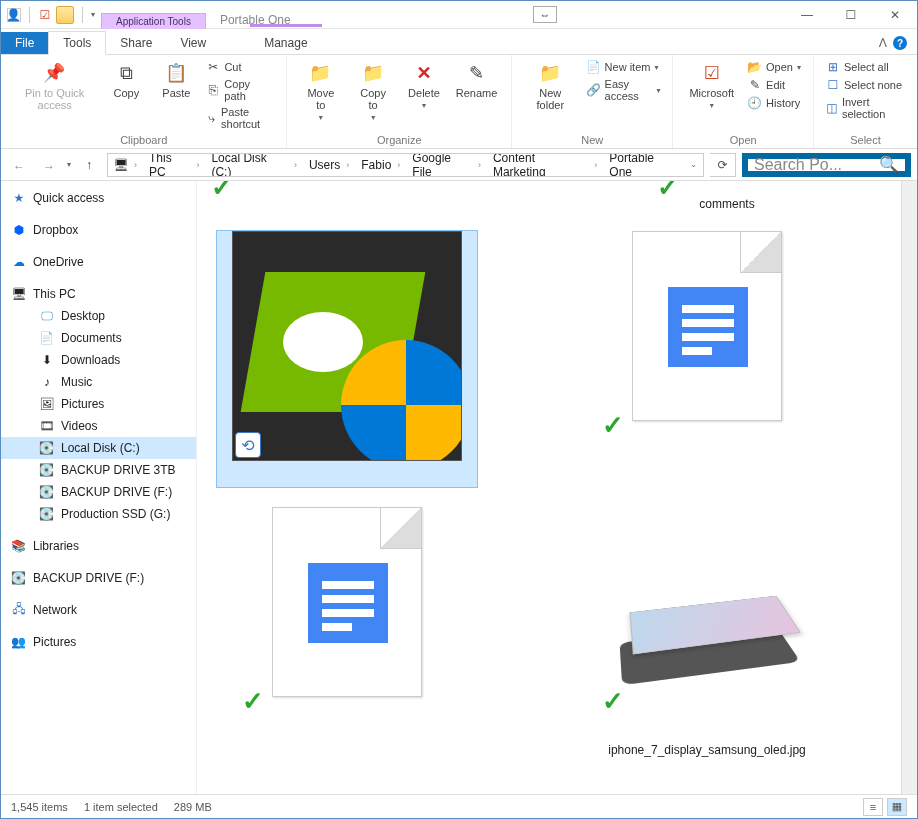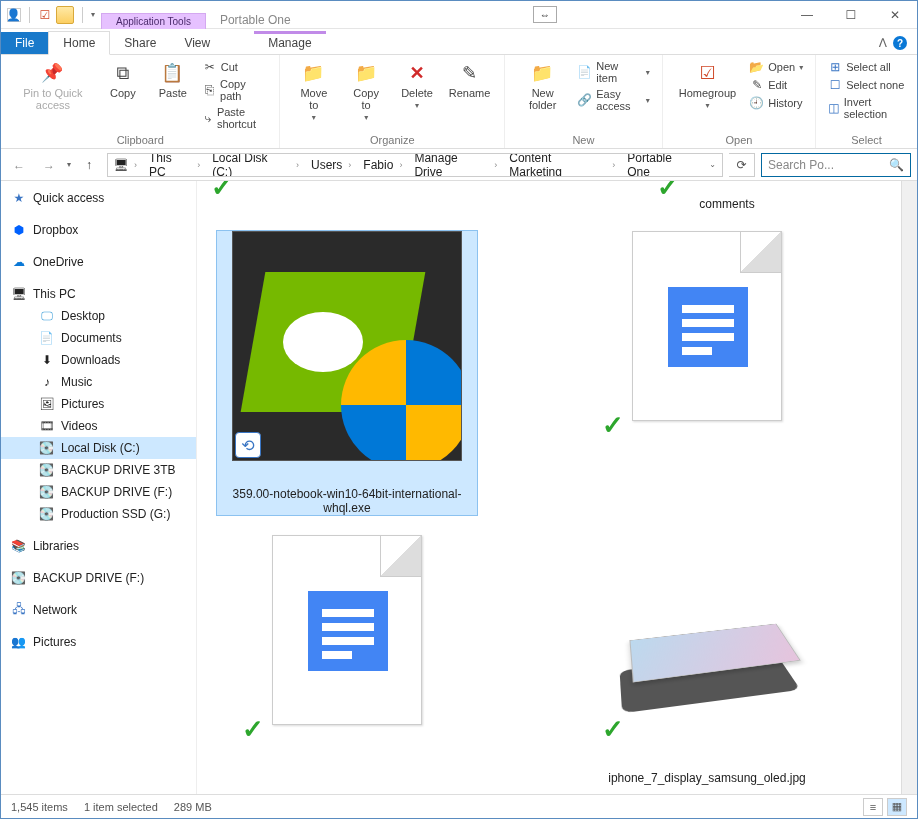--- a/index.html
+++ b/index.html
@@ -10,41 +10,41 @@
 .qat .sep { width:1px; height:16px; background:#ccc; margin:0 4px;}
 .tabstrip { display: flex; align-items: flex-end; height: 28px; }
 .tab-context { background:#e6c1ff; color:#4a2a6b; padding: 2px 14px; font-size:10px; border:1px solid #d4a8f0; border-bottom:none;}
 .tab-title { color:#888; padding: 2px 14px; font-size:12px;}
 .win-controls { margin-left:auto; display:flex; }
 .win-btn { width:44px; height:28px; display:flex; align-items:center; justify-content:center; color:#555;}
 .ribbon-tabs { height:26px; display:flex; align-items:flex-end; border-bottom:1px solid #ddd; background:#fff;}
 .rtab { padding: 4px 14px; font-size:12px; color:#444; cursor:pointer;}
 .rtab.file { background:#1979ca; color:#fff;}
 .rtab.active { border:1px solid #ddd; border-bottom:1px solid #fff; margin-bottom:-1px; background:#fff;}
-.rtab.manage { border-top:3px solid #c18be8; padding-top:2px;}
+.rtab.manage { border-top:3px solid #c18be8; padding-top:9px;}
 .ribbon-chevron { margin-left:auto; padding:4px 10px; color:#666; display:flex; gap:6px; align-items:center;}
 .help-circle{width:14px;height:14px;border-radius:50%;background:#0a78d6;color:#fff;display:flex;align-items:center;justify-content:center;font-size:10px;font-weight:bold;}
 .ribbon { height:94px; background:#fff; border-bottom:1px solid #ddd; display:flex; }
 .rgroup { border-right:1px solid #eee; padding: 4px 10px 2px; display:flex; flex-direction:column; }
 .rgroup .body { flex:1; display:flex; align-items:flex-start; gap:6px;}
 .rgroup .label { text-align:center; color:#777; font-size:11px; padding-top:2px;}
 .bigbtn { display:flex; flex-direction:column; align-items:center; gap:2px; padding:2px 6px; font-size:11px; color:#444; min-width:44px; text-align:center;}
 .bigbtn.disabled { color:#aaa;}
 .smallstack { display:flex; flex-direction:column; gap:2px; font-size:11px; color:#444;}
 .smallbtn { display:flex; align-items:center; gap:4px; padding:1px 2px;}
 .ico { width:24px; height:24px; display:flex; align-items:center; justify-content:center; font-size:18px;}
 .ico-s { width:14px; height:14px; display:flex; align-items:center; justify-content:center; font-size:12px;}
 .breadcrumb-row { height:32px; display:flex; align-items:center; gap:6px; padding:0 6px; border-bottom:1px solid #ddd;}
 .navbtn { width:24px; height:24px; display:flex; align-items:center; justify-content:center; color:#888; border-radius:2px;}
 .navbtn.enabled{color:#333;}
 .crumb-box { flex:1; height:24px; border:1px solid #ccc; display:flex; align-items:center; overflow:hidden;}
 .crumb { padding:0 6px; font-size:12px; color:#222; display:flex; align-items:center; gap:2px;}
 .crumb .chev { color:#888; font-size:9px; padding-left:4px;}
 .crumb-refresh { width:26px; height:24px; border:1px solid #ccc; border-left:none; display:flex; align-items:center; justify-content:center; color:#555;}
-.search-box { width:150px; height:24px; border:1px solid #0369a1; display:flex; align-items:center; padding:0 6px; color:#888; font-size:12px;}
+.search-box { width:169px; height:24px; border:6px solid #0369a1; display:flex; align-items:center; padding:0 6px; color:#888; font-size:16px;}
 .main { display:flex; height: calc(819px - 28px - 26px - 94px - 32px - 24px - 2px); }
 .navpane { width:196px; border-right:1px solid #eee; overflow:auto; padding:6px 0;}
 .navitem { display:flex; align-items:center; gap:6px; padding:3px 10px 3px 22px; font-size:12px; color:#222;}
 .navitem.indent1 { padding-left:38px;}
 .navitem.selected { background:#cde8ff;}
 .navitem .ni-ico { width:16px; height:16px; display:flex; align-items:center; justify-content:center;}
 .navitem.header { padding-left:10px; font-weight:normal;}
 .content { flex:1; position:relative; overflow:auto; background:#fff;}
 .items { display:flex; flex-wrap:wrap; gap:20px 40px; padding: 10px 20px; align-content:flex-start;}
 .fileitem { width:260px; display:flex; flex-direction:column; align-items:center; text-align:center; font-size:12px; color:#222; position:relative;}
@@ -94,21 +94,21 @@
   <div style="margin-left:auto;padding:2px 6px;border:1px solid #aaa;font-size:10px;">⇔</div>
   <div class="win-controls">
     <div class="win-btn">—</div>
     <div class="win-btn">☐</div>
     <div class="win-btn">✕</div>
   </div>
 </div>
 
 <div class="ribbon-tabs">
   <div class="rtab file">File</div>
-  <div class="rtab active">Home</div>
+  <div class="rtab active">Tools</div>
   <div class="rtab">Share</div>
   <div class="rtab">View</div>
   <div style="width:30px;"></div>
   <div class="rtab manage">Manage</div>
   <div class="ribbon-chevron">
     <span>ᐱ</span>
     <div class="help-circle">?</div>
   </div>
 </div>
 
@@ -189,21 +189,21 @@
           </div>
       </div>
     </div>
     <div class="label">New</div>
   </div>
 
   <div class="rgroup">
     <div class="body">
       <div class="bigbtn">
           <div class="ico" style="color:#d04a2a;">☑</div>
-          <span>Homegroup</span>
+          <span>Microsoft</span>
           <span class="dd-arrow">▾</span>
         </div>
       <div class="smallstack">
         <div class="smallbtn">
             <span class="ico-s">📂</span>
             <span>Open</span>
             <span class="dd-arrow"> ▾</span>
           </div>
         <div class="smallbtn">
             <span class="ico-s">✎</span>
@@ -259,21 +259,21 @@
       </div>
     <div class="crumb">
         <span>Users</span>
         <span class="chev">›</span>
       </div>
     <div class="crumb">
         <span>Fabio</span>
         <span class="chev">›</span>
       </div>
     <div class="crumb">
-        <span>Manage Drive</span>
+        <span>Google File</span>
         <span class="chev">›</span>
       </div>
     <div class="crumb">
         <span>Content Marketing</span>
         <span class="chev">›</span>
       </div>
     <div class="crumb">
         <span>Portable One</span>
       </div>
     <span style="margin-left:auto;padding:0 6px;" class="dd-arrow">⌄</span>
@@ -390,21 +390,20 @@
             <div class="nv-eye-w"></div>
             <div class="shield">
               <div class="sh-q sh1"></div>
                 <div class="sh-q sh2"></div>
                 <div class="sh-q sh3"></div>
                 <div class="sh-q sh4"></div>
             </div>
             <div class="sync-overlay">⟲</div>
           </div>
         </div>
-        <span>359.00-notebook-win10-64bit-international-whql.exe</span>
       </div>
 
       <div class="fileitem" style="margin-left:60px;">
         <div class="thumb">
           <div class="page-icon">
               <div class="gdoc-badge"></div>
             </div>
           <span class="check">✓</span>
         </div>
       </div>

